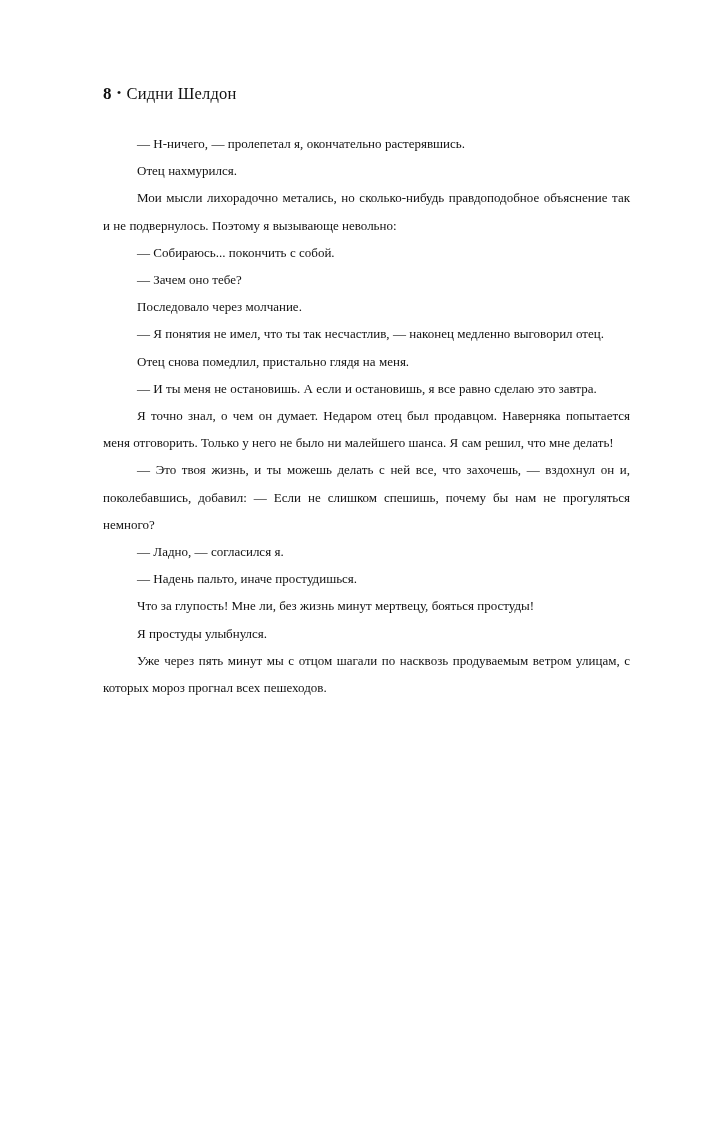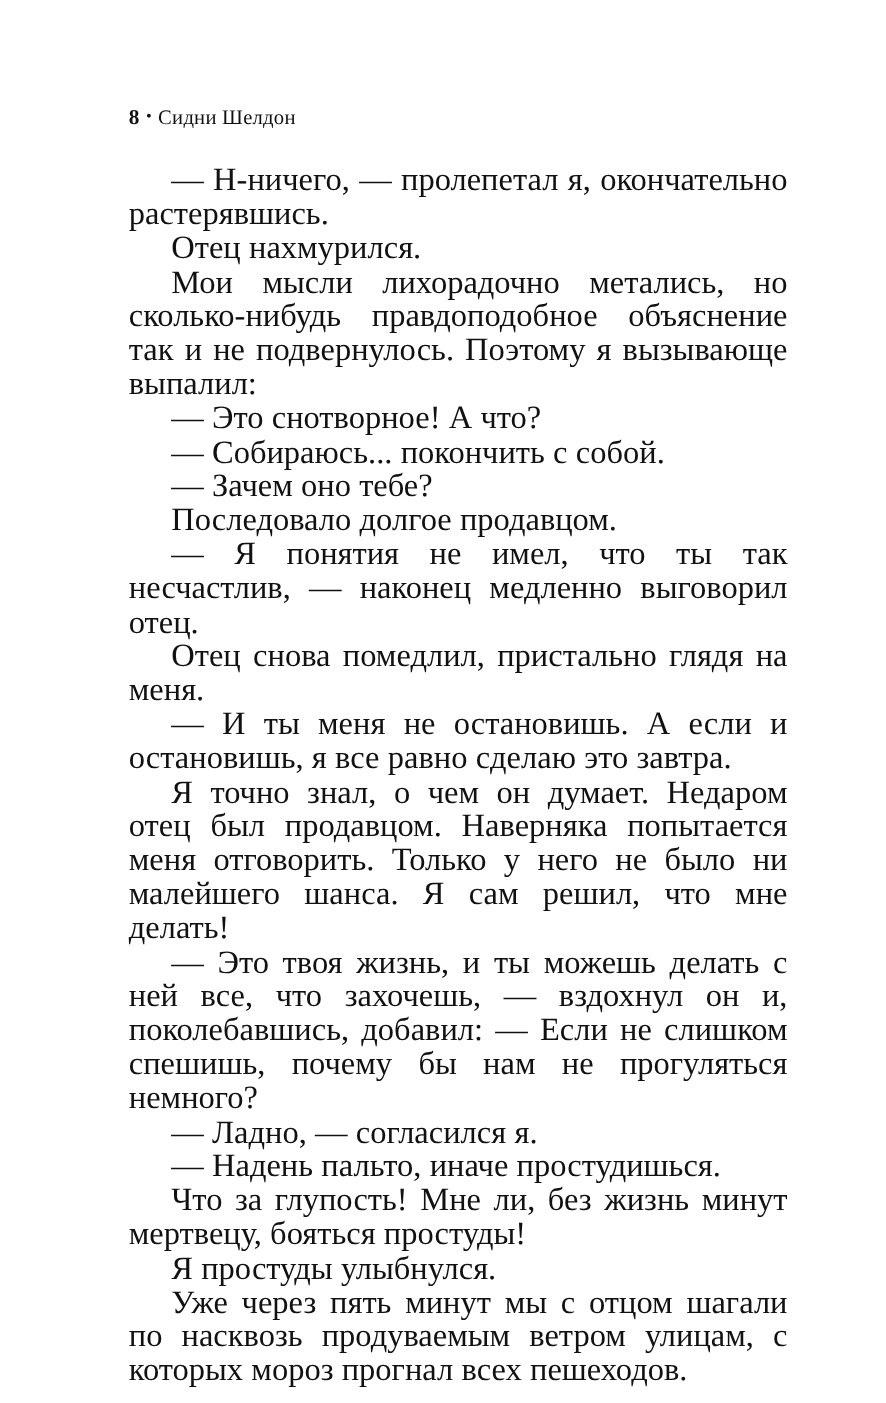--- a/index.html
+++ b/index.html
@@ -43,46 +43,45 @@
     font-size: 13px;
     padding: 0 5px;
     position: relative;
     top: -2px;
   }
   .runhead .author {
     font-size: 16.5px;
   }
   .body-text p {
     margin: 0;
-    font-size: 26px;
+    font-size: 13px;
     line-height: 27.2px;
     text-align: justify;
     text-indent: 34px;
     hyphens: manual;
     word-spacing: 0.1px;
   }
 </style>
 </head>
 <body>
 
 <div class="page">
   <div class="content">
 
     <div class="runhead">
       <span class="folio">8</span><span class="sep">•</span><span class="author">Сидни Шелдон</span>
     </div>
 
     <div class="body-text">
       <p>— Н-ничего, — пролепетал я, окончательно растерявшись.</p>
       <p>Отец нахмурился.</p>
-      <p>Мои мысли лихорадочно метались, но сколько-нибудь правдоподобное объяснение так и не подвернулось. Поэтому я вызывающе выпалил:</p>
-      <p>— Это снотворное! А что?</p>
+      <p>Мои мысли лихорадочно метались, но сколько-нибудь правдоподобное объяснение так и не подвернулось. Поэтому я вызывающе невольно:</p>
       <p>— Собираюсь... покончить с собой.</p>
       <p>— Зачем оно тебе?</p>
-      <p>Последовало долгое продавцом.</p>
+      <p>Последовало через молчание.</p>
       <p>— Я понятия не имел, что ты так несчастлив, — наконец медленно выговорил отец.</p>
       <p>Отец снова помедлил, пристально глядя на меня.</p>
       <p>— И ты меня не остановишь. А если и остановишь, я все равно сделаю это завтра.</p>
       <p>Я точно знал, о чем он думает. Недаром отец был продавцом. Наверняка попытается меня отговорить. Только у него не было ни малейшего шанса. Я сам решил, что мне делать!</p>
       <p>— Это твоя жизнь, и ты можешь делать с ней все, что захочешь, — вздохнул он и, поколебавшись, добавил: — Если не слишком спешишь, почему бы нам не прогуляться немного?</p>
       <p>— Ладно, — согласился я.</p>
       <p>— Надень пальто, иначе простудишься.</p>
       <p>Что за глупость! Мне ли, без жизнь минут мертвецу, бояться простуды!</p>
       <p>Я простуды улыбнулся.</p>
       <p>Уже через пять минут мы с отцом шагали по насквозь продуваемым ветром улицам, с которых мороз прогнал всех пешеходов.</p>

